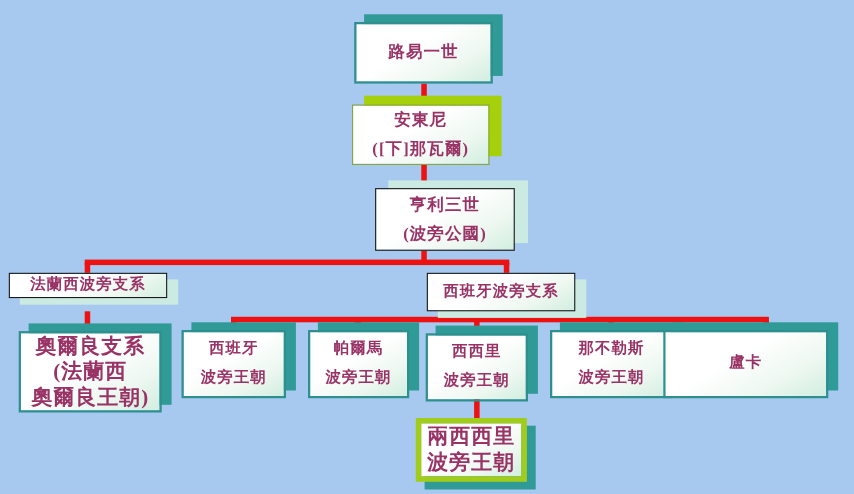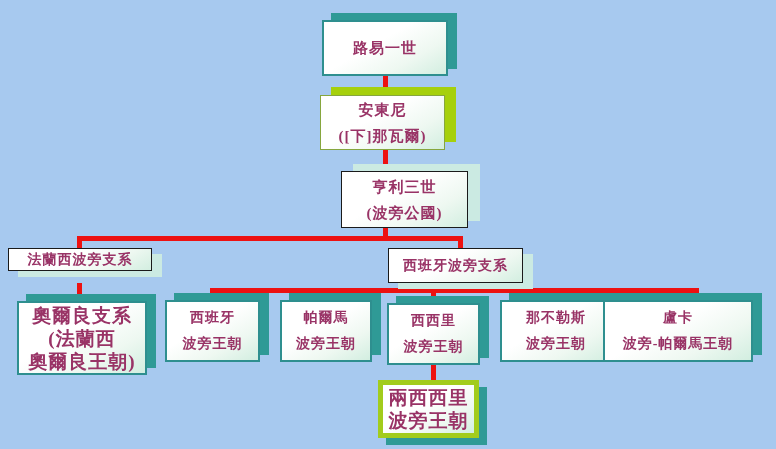--- a/index.html
+++ b/index.html
@@ -155,21 +155,20 @@
     <div class="face">
       <span>那不勒斯</span>
       <span>波旁王朝</span>
     </div>
   </div>
 
   <div class="node s-teal fs14" style="left:603px;top:300px;width:150px;height:62px">
     <div class="shadow"></div>
     <div class="face">
       <span>盧卡</span>
-      <span>波旁-帕爾馬王朝</span>
     </div>
   </div>
 
   <div class="node s-frame fs14t" style="left:378px;top:380px;width:101px;height:58px">
     <div class="shadow"></div>
     <div class="face">
       <span>兩西西里</span>
       <span>波旁王朝</span>
     </div>
   </div>

